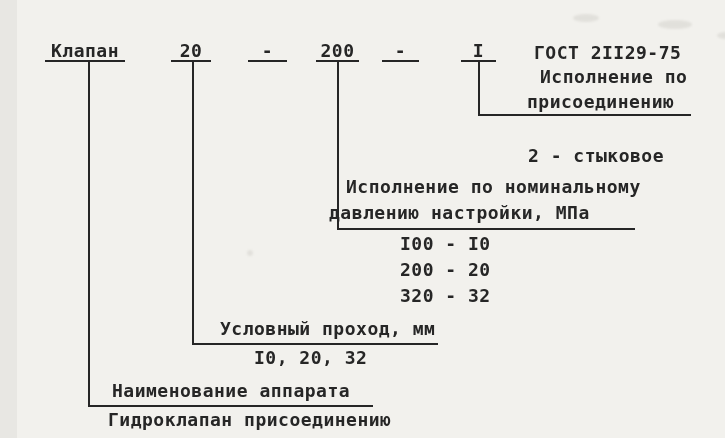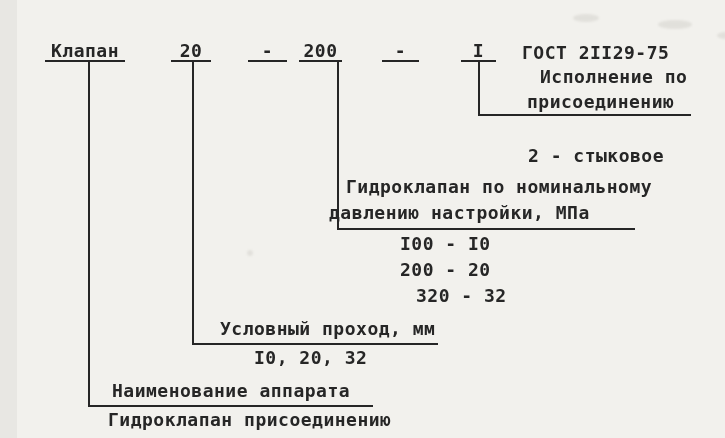--- a/index.html
+++ b/index.html
@@ -58,44 +58,44 @@
 <div class="page">
 
   <div class="speck" style="left:556px; top:14px; width:26px; height:8px;"></div>
   <div class="speck" style="left:641px; top:20px; width:34px; height:9px;"></div>
   <div class="speck" style="left:700px; top:32px; width:18px; height:7px;"></div>
   <div class="speck" style="left:230px; top:250px; width:6px; height:6px;"></div>
 
   <div class="part" style="left:28px; width:80px;">Клапан</div>
   <div class="part" style="left:154px; width:40px;">20</div>
   <div class="part" style="left:231px; width:39px;">-</div>
-  <div class="part" style="left:282px; width:43px;">200</div>
+  <div class="part" style="left:299px; width:43px;">200</div>
   <div class="part" style="left:365px; width:37px;">-</div>
   <div class="part" style="left:444px; width:35px;">I</div>
-  <div class="txt" style="left:505px; top:42px;">ГОСТ 2II29-75</div>
+  <div class="txt" style="left:517px; top:42px;">ГОСТ 2II29-75</div>
 
   <div class="vline" style="left:71px; top:61px; height:346px;"></div>
   <div class="vline" style="left:175px; top:61px; height:284px;"></div>
   <div class="vline" style="left:320px; top:61px; height:169px;"></div>
   <div class="vline" style="left:461px; top:61px; height:55px;"></div>
 
   <div class="hline" style="left:461px; top:114px; width:213px;"></div>
   <div class="hline" style="left:320px; top:228px; width:298px;"></div>
   <div class="hline" style="left:175px; top:343px; width:246px;"></div>
   <div class="hline" style="left:71px; top:405px; width:285px;"></div>
 
   <div class="txt" style="left:510px; top:91px;">присоединению</div>
   <div class="txt" style="left:523px; top:66px;">Исполнение по</div>
   <div class="txt" style="left:511px; top:145px;">2 - стыковое</div>
 
-  <div class="txt" style="left:329px; top:176px;">Гидроклапан по номинальному</div>
+  <div class="txt" style="left:329px; top:176px;">Исполнение по номинальному</div>
   <div class="txt" style="left:312px; top:202px;">давлению настройки, МПа</div>
   <div class="txt" style="left:383px; top:233px;">I00 - I0</div>
   <div class="txt" style="left:383px; top:259px;">200 - 20</div>
-  <div class="txt" style="left:399px; top:285px;">320 - 32</div>
+  <div class="txt" style="left:383px; top:285px;">320 - 32</div>
 
   <div class="txt" style="left:203px; top:318px;">Условный проход, мм</div>
   <div class="txt" style="left:237px; top:347px;">I0, 20, 32</div>
 
   <div class="txt" style="left:95px; top:380px;">Наименование аппарата</div>
   <div class="txt" style="left:91px; top:409px;">Гидроклапан присоединению</div>
 
 </div>
 
 </body></html>

